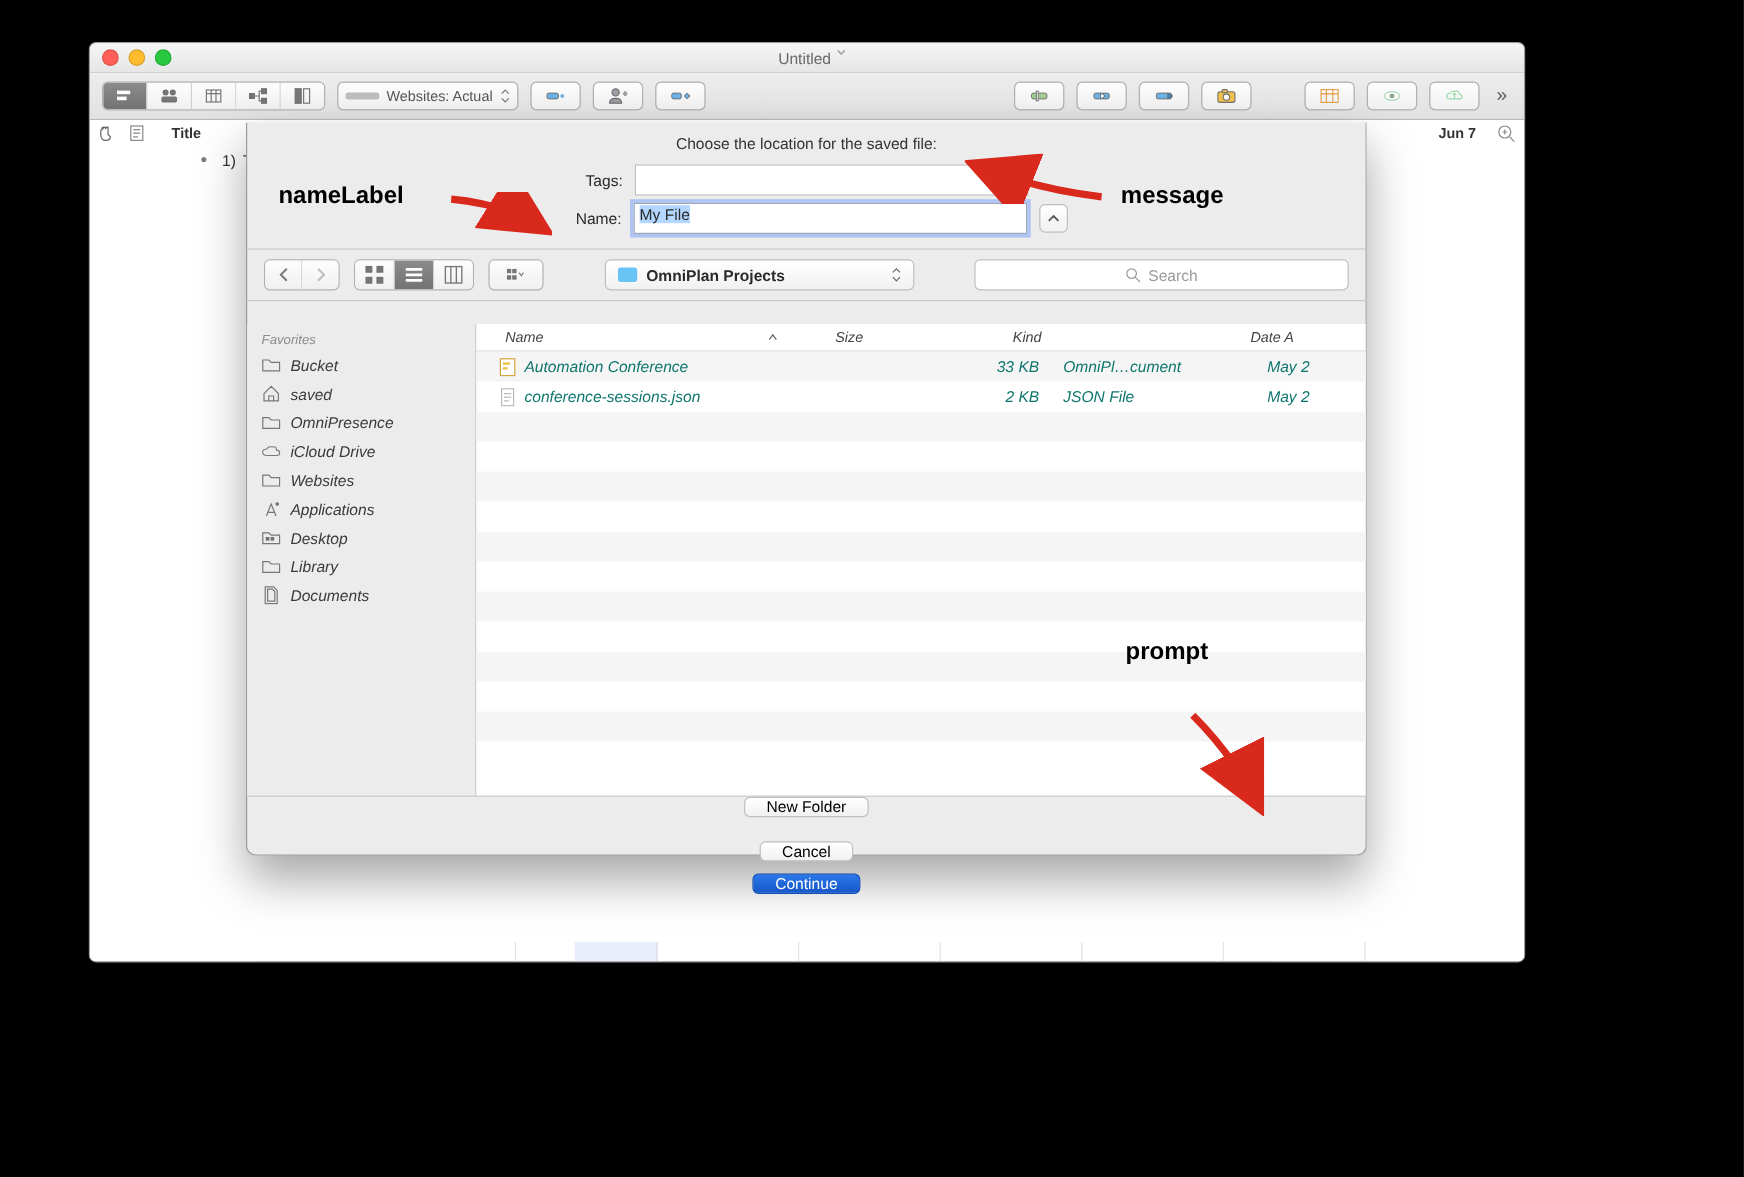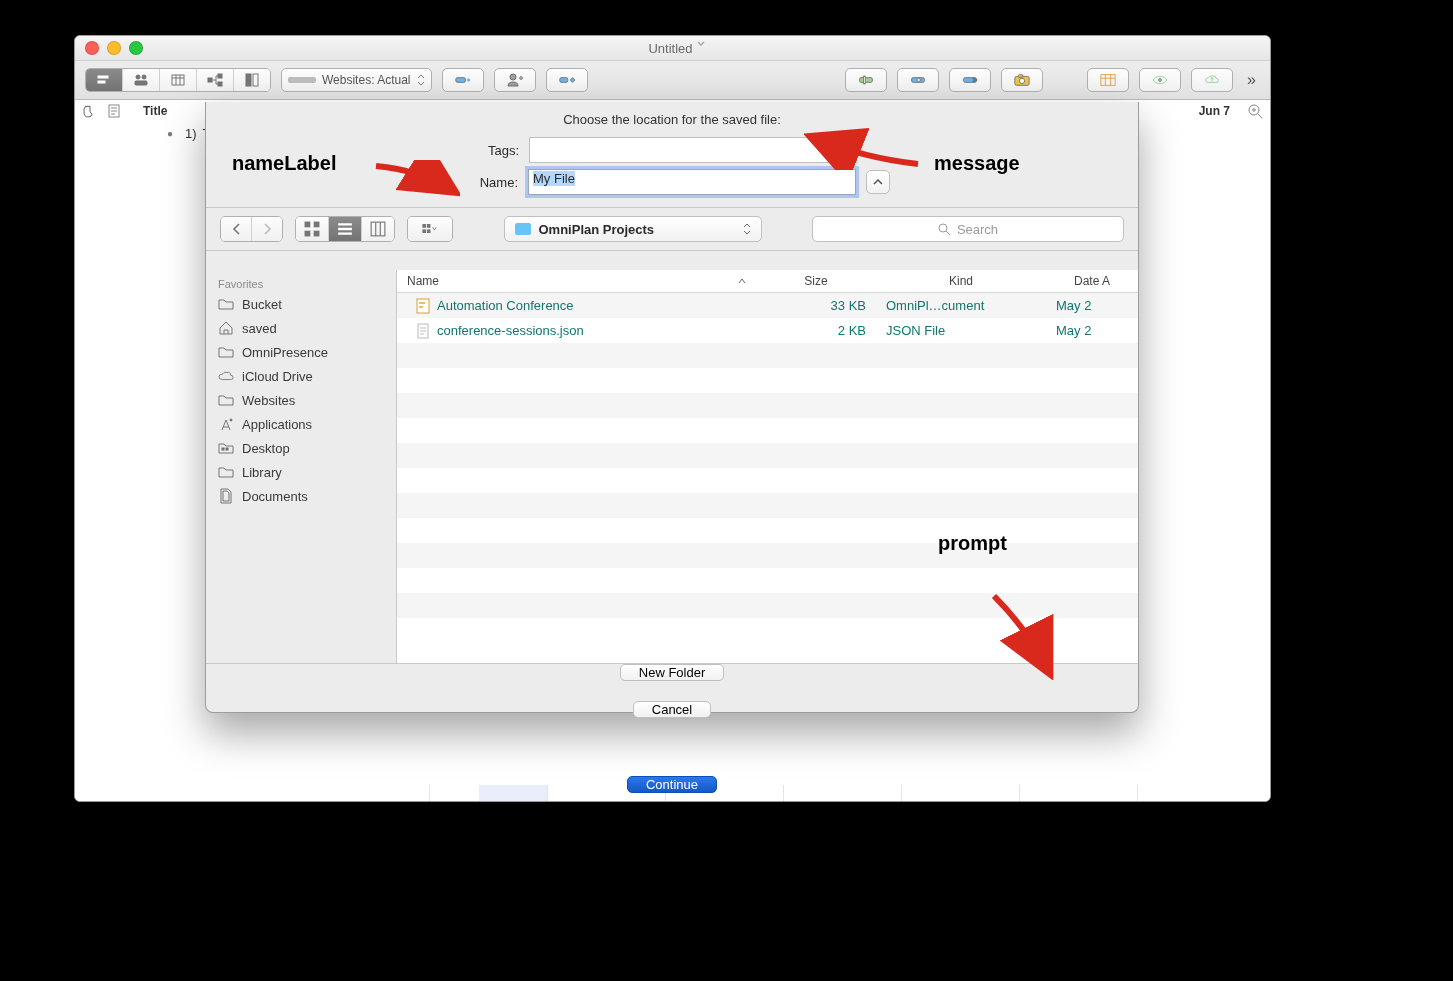--- a/index.html
+++ b/index.html
@@ -46,35 +46,35 @@
   .frow{display:flex;align-items:center;justify-content:center;gap:10px;margin-top:6px;}
   .frow label{width:64px;text-align:right;font-size:13px;}
   .txt{width:318px;height:22px;border:1px solid #9aa6bb;background:#fff;padding:1px 4px;font-size:13px;box-shadow:0 0 0 3px rgba(100,150,255,.45);outline:none;}
   .txt .sel{background:var(--selected-text-bg);}
   .txt-plain{width:318px;height:22px;border:1px solid #c0c0c0;background:#fff;padding:1px 4px;font-size:13px;}
   .expand-btn{width:22px;height:22px;border:1px solid #c0c0c0;border-radius:5px;background:linear-gradient(#fff,#f1f1f1);display:flex;align-items:center;justify-content:center;}
   .dlg-nav{height:42px;border-bottom:1px solid #c9c9c9;display:flex;align-items:center;padding:0 14px;gap:12px;}
   .loc-combo{height:24px;border:1px solid #c0c0c0;border-radius:5px;background:linear-gradient(#fff,#f1f1f1);display:flex;align-items:center;gap:8px;padding:0 10px;font-size:13px;min-width:236px;}
   .folder-ico{width:16px;height:12px;background:#6ac3f5;border-radius:2px;}
   .search{height:24px;border:1px solid #c0c0c0;border-radius:5px;background:#fff;display:flex;align-items:center;gap:6px;padding:0 10px;font-size:13px;color:#9a9a9a;min-width:290px;justify-content:center;}
-  .dlg-main{position:absolute;top:168px;left:0;right:0;bottom:48px;display:flex;}
+  .dlg-main{position:absolute;top:168px;left:0;right:0;bottom:48px;display:flex;font-style:italic;}
   .sidebar{width:190px;background:#ececec;border-right:1px solid #c9c9c9;padding-top:6px;}
   .sb-hdr{font-size:11px;color:#8a8a8a;padding:2px 12px;}
   .sb-item{display:flex;align-items:center;gap:8px;padding:4px 12px;font-size:13px;color:#3a3a3a;}
   .filelist{flex:1;display:flex;flex-direction:column;background:#fff;}
   .fh{height:22px;border-bottom:1px solid #d7d7d7;display:flex;align-items:center;font-size:12px;color:#444;}
-  .fh .c{padding:0 10px;display:flex;align-items:center;gap:4px;justify-content:center;}
+  .fh .c{padding:0 24px;display:flex;align-items:center;gap:4px;}
   .fh .n{flex:1}.fh .s{width:100px;text-align:right}.fh .k{width:150px}.fh .d{width:72px}
   .frw{height:25px;display:flex;align-items:center;font-size:13px;color:#0f766e;}
   .frw.alt{background:var(--row-alt);}
   .frw .c{padding:0 10px}.frw .n{flex:1;display:flex;align-items:center;gap:6px;padding-left:18px}.frw .s{width:100px;text-align:right}.frw .k{width:150px}.frw .d{width:72px}
   .dlg-bottom{position:absolute;left:0;right:0;bottom:0;height:48px;border-top:1px solid #c9c9c9;display:flex;align-items:center;padding:0 14px;gap:10px;flex-direction:column;}
   .push{margin-left:auto}
   .mac-btn{height:24px;padding:0 18px;border:1px solid #c0c0c0;border-radius:5px;background:linear-gradient(#fff,#f1f1f1);font-size:13px;}
-  .mac-btn.primary{background:linear-gradient(#2a78ed,#1657c5);border-color:#0d4db6;color:#fff;margin-top:48px;}
+  .mac-btn.primary{background:linear-gradient(#2a78ed,#1657c5);border-color:#0d4db6;color:#fff;}
   
   .ann{position:absolute;font-weight:700;font-size:20px;color:#000;}
   .arrow{position:absolute;pointer-events:none;}
   .ico{width:16px;height:16px;fill:#6f6f6f;stroke:#6f6f6f;}
 </style>
 </head>
 <body>
 
 <div class="stage">
 

